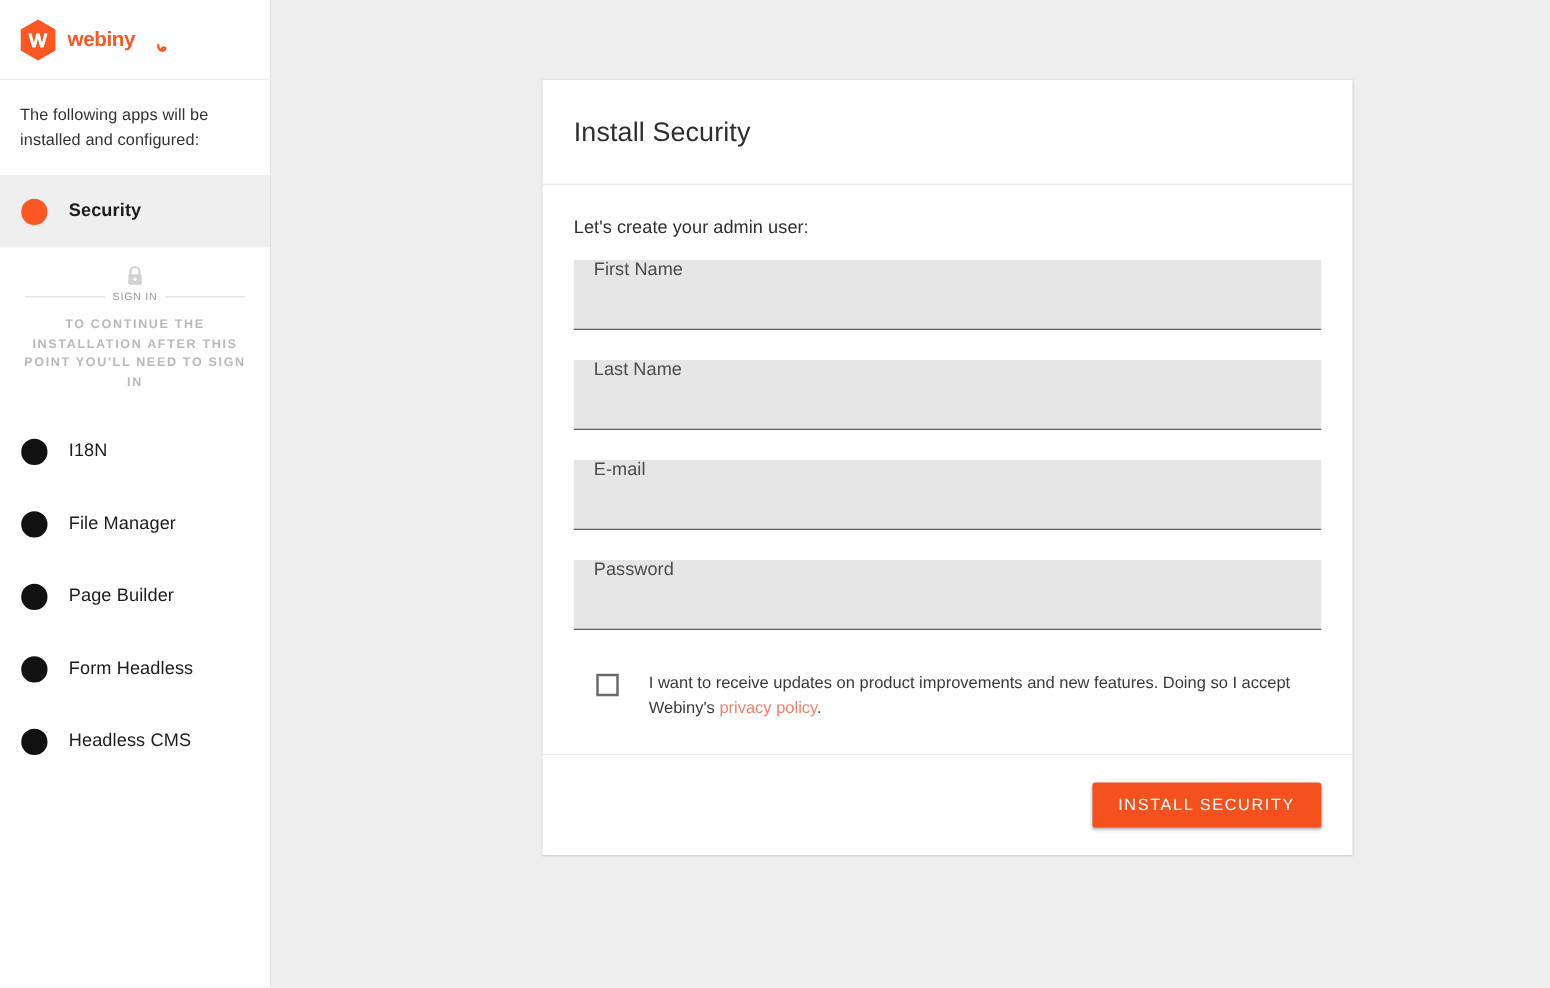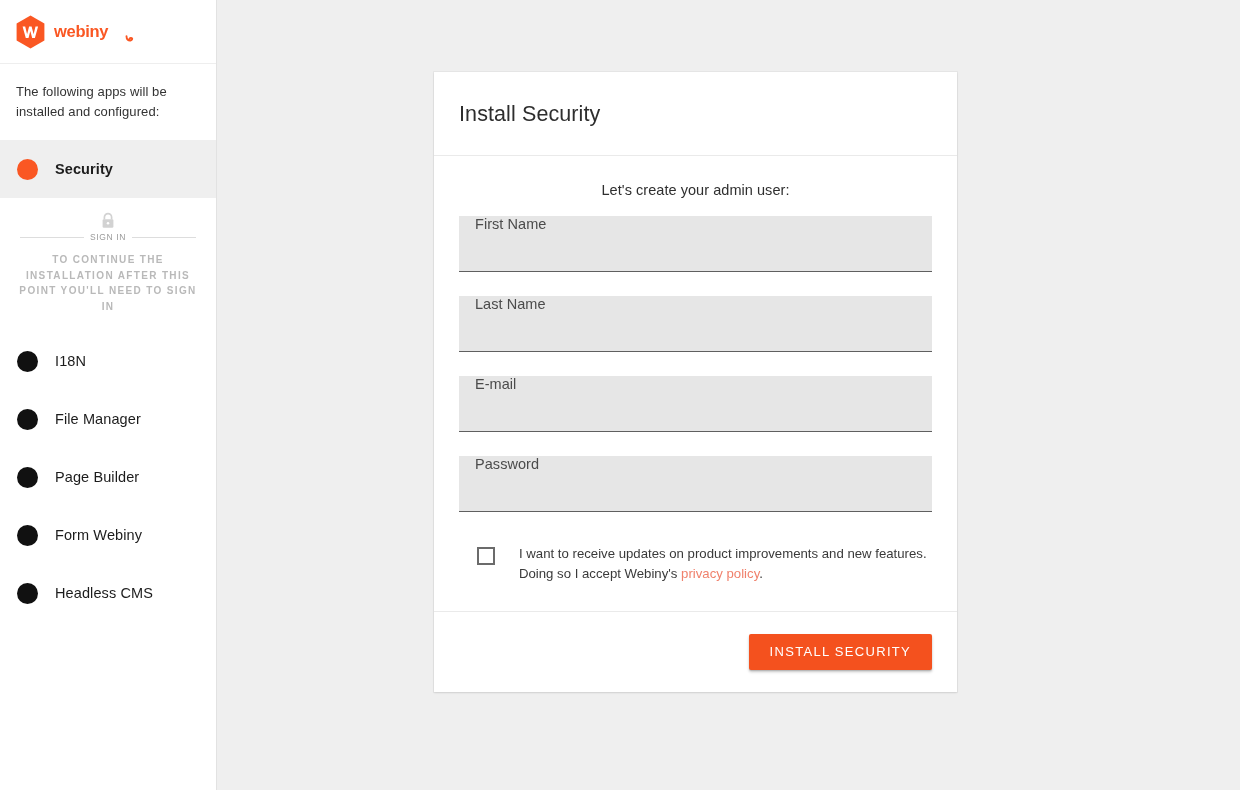--- a/index.html
+++ b/index.html
@@ -136,22 +136,22 @@
   .main {
     flex: 1;
     height: 790px;
     background: #efefef;
     position: relative;
   }
 
   .card {
     position: absolute;
     left: 217px;
-    top: 72px;
-    width: 523px;
+    top: 64px;
+    width: 648px;
     background: #ffffff;
     box-shadow: 0 1px 2px rgba(0,0,0,.10), 0 0 0 1px rgba(0,0,0,.035);
   }
 
   .card-header {
     padding: 30px 25px 28px 25px;
     border-bottom: 1px solid #eaeaea;
   }
   .card-title {
     font-size: 21.5px;
@@ -162,21 +162,20 @@
 
   .card-body {
     padding: 26px 25px 0 25px;
   }
 
   .form-lead {
     font-size: 14.5px;
     color: #2f2f2f;
     margin-bottom: 18px;
     letter-spacing: .05px;
-    text-align: center;
   }
 
   .field {
     position: relative;
     height: 56px;
     background: #e6e6e6;
     border-bottom: 1px solid #5f5f5f;
     margin-bottom: 24px;
     display: flex;
     align-items: flex-start;
@@ -291,21 +290,21 @@
       <div class="app-row">
         <span class="bullet"></span>
         <span class="app-label">File Manager</span>
       </div>
       <div class="app-row">
         <span class="bullet"></span>
         <span class="app-label">Page Builder</span>
       </div>
       <div class="app-row">
         <span class="bullet"></span>
-        <span class="app-label">Form Webiny</span>
+        <span class="app-label">Form Headless</span>
       </div>
       <div class="app-row">
         <span class="bullet"></span>
         <span class="app-label">Headless CMS</span>
       </div>
     </div>
 
   </aside>
 
   <main class="main">

